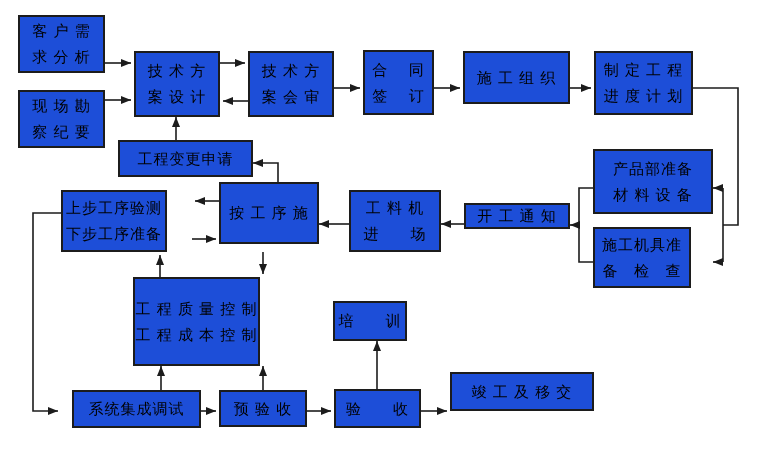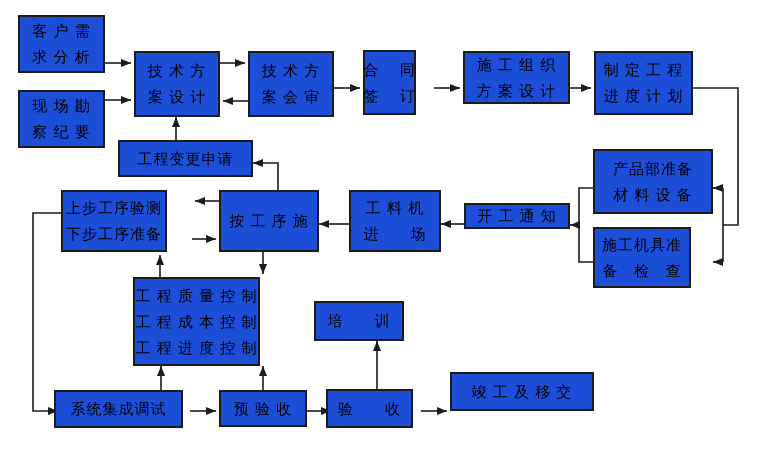--- a/index.html
+++ b/index.html
@@ -97,28 +97,27 @@
   <div class="box" style="left:134px;top:51px;width:86px;height:66px">
     <span>技 术 方</span>
     <span>案 设 计</span>
   </div>
 
   <div class="box" style="left:248px;top:51px;width:86px;height:66px">
     <span>技 术 方</span>
     <span>案 会 审</span>
   </div>
 
-  <div class="box" style="left:363px;top:50px;width:53px;height:65px">
+  <div class="box" style="left:363px;top:50px;width:71px;height:65px">
     <span>合    同</span>
     <span>签    订</span>
   </div>
 
   <div class="box" style="left:463px;top:51px;width:107px;height:53px">
     <span>施 工 组 织</span>
-    <span>方 案 设 计</span>
   </div>
 
   <div class="box" style="left:593px;top:149px;width:120px;height:65px">
     <span>产品部准备</span>
     <span>材 料 设 备</span>
   </div>
 
   <div class="box" style="left:594px;top:51px;width:99px;height:64px">
     <span>制 定 工 程</span>
     <span>进 度 计 划</span>
@@ -131,52 +130,51 @@
 
   <div class="box" style="left:464px;top:203px;width:106px;height:26px">
     <span>开 工 通 知</span>
   </div>
 
   <div class="box" style="left:349px;top:190px;width:92px;height:62px">
     <span>工 料 机</span>
     <span>进      场</span>
   </div>
 
-  <div class="box" style="left:219px;top:190px;width:100px;height:62px">
+  <div class="box" style="left:219px;top:182px;width:100px;height:62px">
     <span>按 工 序 施</span>
   </div>
 
   <div class="box" style="left:118px;top:140px;width:135px;height:37px">
     <span>工程变更申请</span>
   </div>
 
   <div class="box" style="left:61px;top:190px;width:106px;height:62px">
     <span>上步工序验测</span>
     <span>下步工序准备</span>
   </div>
 
   <div class="box" style="left:133px;top:277px;width:127px;height:89px">
     <span>工 程 质 量 控 制</span>
     <span>工 程 成 本 控 制</span>
-    <span>工 程 进 度 控 制</span>
   </div>
 
-  <div class="box" style="left:314px;top:301px;width:90px;height:40px">
+  <div class="box" style="left:333px;top:301px;width:74px;height:40px">
     <span>培      训</span>
   </div>
 
-  <div class="box" style="left:54px;top:390px;width:129px;height:38px">
+  <div class="box" style="left:72px;top:390px;width:129px;height:38px">
     <span>系统集成调试</span>
   </div>
 
   <div class="box" style="left:219px;top:390px;width:88px;height:37px">
     <span>预 验 收</span>
   </div>
 
-  <div class="box" style="left:326px;top:389px;width:87px;height:39px">
+  <div class="box" style="left:334px;top:389px;width:87px;height:39px">
     <span>验      收</span>
   </div>
 
   <div class="box" style="left:450px;top:372px;width:144px;height:39px">
     <span>竣 工 及 移 交</span>
   </div>
 
 </div>
 
 </body></html>

